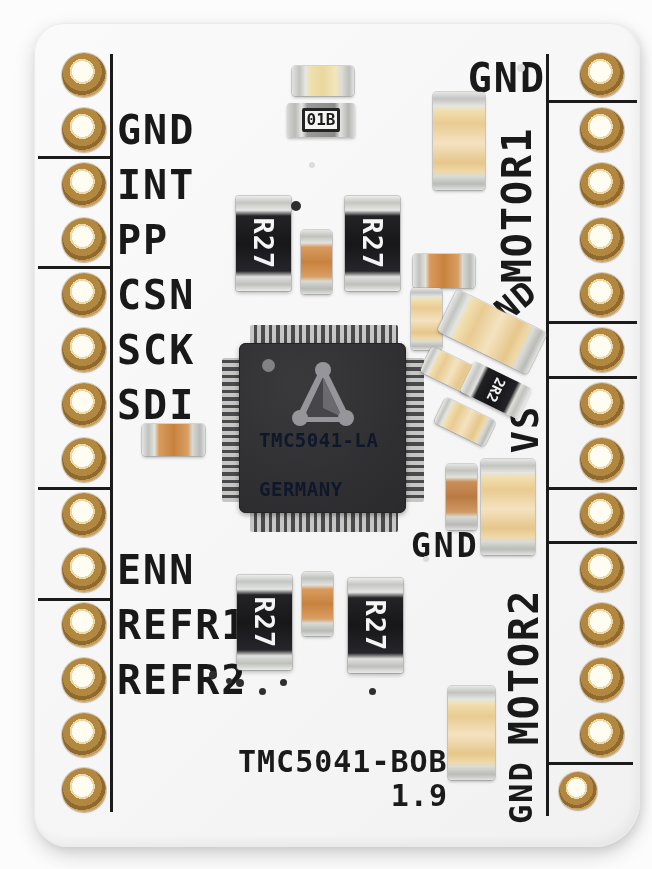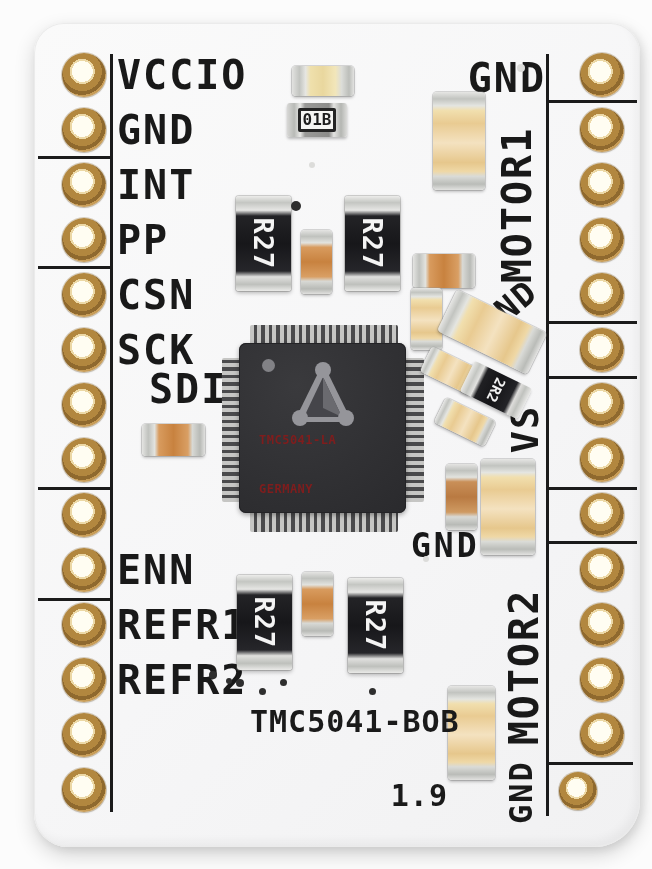--- a/index.html
+++ b/index.html
@@ -60,21 +60,21 @@
        box-shadow:0 2px 3px rgba(0,0,0,.25);display:flex;align-items:center;justify-content:center;}
   .fuse .fbox{background:#f5f5f3;border:3px solid #242424;border-radius:2px;
        color:#1d1d1d;font-weight:bold;font-size:16px;line-height:18px;padding:0 2px;}
   
   .leads{position:absolute;}
   .leads.h{background:repeating-linear-gradient(90deg,#c6c6c4 0 4px,#4a4a4c 4px 7.5px);border-radius:2px;}
   .leads.v{background:repeating-linear-gradient(0deg,#c6c6c4 0 4px,#4a4a4c 4px 7.5px);border-radius:2px;}
   .chip-body{position:absolute;left:239px;top:343px;width:167px;height:170px;border-radius:7px;
        background:radial-gradient(circle at 35% 25%, #3a3a3d 0%, #313134 55%, #2a2a2d 100%);
        box-shadow:0 2px 5px rgba(0,0,0,.35), inset 0 0 0 1px #232326;}
-  .chip-txt{position:absolute;color:#7f1d1d;font-weight:bold;font-size:12px;line-height:24px;
+  .chip-txt{position:absolute;color:#0f172a;font-weight:bold;font-size:19px;line-height:24px;
        letter-spacing:.5px;white-space:nowrap;}
   .pin1dot{position:absolute;left:262px;top:359px;width:13px;height:13px;border-radius:50%;background:#828286;}
   .dot{position:absolute;border-radius:50%;background:#2e2e2e;}
   .dot.light{background:#dcdcda;}
   .title{position:absolute;color:#1a1a1a;font-weight:bold;font-size:30px;letter-spacing:1px;white-space:nowrap;}
 </style>
 </head>
 <body>
 
 <div class="stage">
@@ -101,27 +101,26 @@
   <div class="pad" style="left:62px;top:328px;"></div>
   <div class="pad" style="left:62px;top:383px;"></div>
   <div class="pad" style="left:62px;top:438px;"></div>
   <div class="pad" style="left:62px;top:493px;"></div>
   <div class="pad" style="left:62px;top:548px;"></div>
   <div class="pad" style="left:62px;top:603px;"></div>
   <div class="pad" style="left:62px;top:658px;"></div>
   <div class="pad" style="left:62px;top:713px;"></div>
   <div class="pad" style="left:62px;top:768px;"></div>
 
-  <div class="lbl pinlbl" style="left:117px;top:53px;">VCCIO</div>
   <div class="lbl pinlbl" style="left:117px;top:108px;">GND</div>
   <div class="lbl pinlbl" style="left:117px;top:218px;">PP</div>
   <div class="lbl pinlbl" style="left:117px;top:163px;">INT</div>
   <div class="lbl pinlbl" style="left:117px;top:273px;">CSN</div>
   <div class="lbl pinlbl" style="left:117px;top:328px;">SCK</div>
-  <div class="lbl pinlbl" style="left:117px;top:367px;margin-left:32px;">SDI</div>
+  <div class="lbl pinlbl" style="left:117px;top:383px;">SDI</div>
   <div class="lbl pinlbl" style="left:117px;top:548px;">ENN</div>
   <div class="lbl pinlbl" style="left:117px;top:603px;">REFR1</div>
   <div class="lbl pinlbl" style="left:117px;top:658px;">REFR2</div>
 
   <div class="pad" style="left:580px;top:53px;"></div>
   <div class="pad" style="left:580px;top:108px;"></div>
   <div class="pad" style="left:580px;top:163px;"></div>
   <div class="pad" style="left:580px;top:218px;"></div>
   <div class="pad" style="left:580px;top:273px;"></div>
   <div class="pad" style="left:580px;top:328px;"></div>
@@ -136,21 +135,21 @@
 
   <div class="lbl pinlbl" style="left:430px;top:56px;width:116px;text-align:right;">GND</div>
   <div class="lbl pinlbl rot" style="left:407px;top:183px;width:220px;">MOTOR1</div>
   <div class="lbl" style="left:453px;top:288px;width:110px;height:40px;font-size:33px;line-height:40px;text-align:center;transform:rotate(-40deg);letter-spacing:2px;">GND</div>
   <div class="lbl rot" style="left:466px;top:407px;width:120px;height:44px;font-size:37px;line-height:44px;letter-spacing:2px;">VS</div>
   <div class="lbl" style="left:411px;top:528px;font-size:33px;line-height:36px;letter-spacing:3px;">GND</div>
   <div class="lbl pinlbl rot" style="left:414px;top:645px;width:220px;">MOTOR2</div>
   <div class="lbl rot" style="left:461px;top:772px;width:120px;height:40px;font-size:32px;line-height:40px;letter-spacing:2px;">GND</div>
 
   <div class="cap h pale" style="left:292px;top:66px;width:62px;height:30px;"></div>
-  <div class="fuse" style="left:287px;top:103px;width:60px;height:34px;">
+  <div class="fuse" style="left:287px;top:103px;width:68px;height:34px;">
     <span class="fbox">01B</span>
   </div>
 
   <div class="res" style="left:236px;top:196px;width:55px;height:95px;">
     <span class="rlbl">R27</span>
   </div>
   <div class="res" style="left:345px;top:196px;width:55px;height:95px;">
     <span class="rlbl">R27</span>
   </div>
   <div class="cap v orange" style="left:301px;top:230px;width:31px;height:64px;"></div>
@@ -199,15 +198,15 @@
   <div class="dot" style="left:209px;top:671px;width:8px;height:8px;"></div>
   <div class="dot" style="left:226px;top:678px;width:6px;height:6px;"></div>
   <div class="dot" style="left:236px;top:679px;width:8px;height:8px;"></div>
   <div class="dot" style="left:259px;top:688px;width:7px;height:7px;"></div>
   <div class="dot" style="left:280px;top:679px;width:7px;height:7px;"></div>
   <div class="dot" style="left:369px;top:688px;width:7px;height:7px;"></div>
   <div class="dot light" style="left:517px;top:64px;width:8px;height:8px;"></div>
   <div class="dot light" style="left:309px;top:162px;width:6px;height:6px;"></div>
   <div class="dot light" style="left:423px;top:556px;width:6px;height:6px;"></div>
 
-  <div class="title" style="left:238px;top:704px;margin-left:12px;">TMC5041-BOB</div>
+  <div class="title" style="left:238px;top:744px;">TMC5041-BOB</div>
   <div class="title" style="left:348px;top:778px;width:100px;text-align:right;">1.9</div>
 </div>
 
 </body></html>

